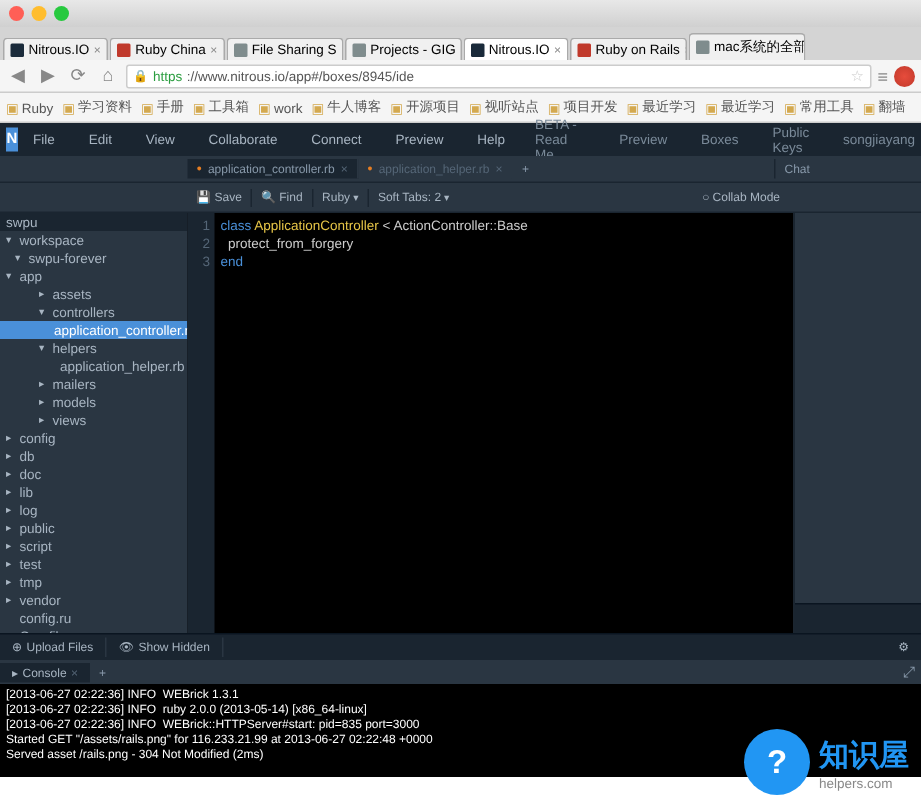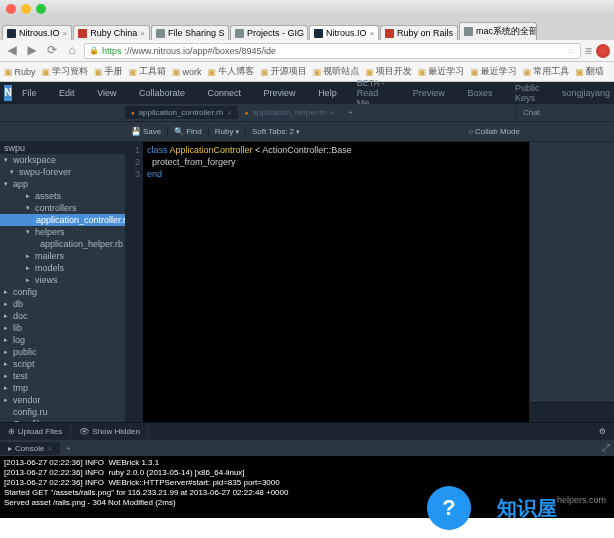--- a/index.html
+++ b/index.html
@@ -90,21 +90,21 @@
 .ct-btn { background: #1a2530; padding: 2px 8px; color: #a8b5c2; display: flex; align-items: center; gap: 3px; cursor: pointer; }
 .ct-plus { padding: 2px 6px; color: #8899aa; cursor: pointer; }
 .ct-exp { color: #8899aa; font-size: 10px; padding: 0 4px; cursor: pointer; }
 
 .console { height: 62px; background: #000; color: #fff; font-family: Menlo, Monaco, monospace; font-size: 8px; padding: 2px 4px; overflow: hidden; }
 .console div { white-space: pre; line-height: 10px; }
 
 
 .watermark { position: absolute; right: 8px; bottom: 8px; display: flex; align-items: center; gap: 6px; pointer-events: none; }
 .wm-badge { width: 44px; height: 44px; background: #2196f3; border-radius: 50%; display: flex; align-items: center; justify-content: center; color: #fff; font-size: 22px; font-weight: bold; }
-.wm-text { display: flex; flex-direction: row; margin-left: 20px; }
+.wm-text { display: flex; flex-direction: column; }
 .wm-title { color: #2196f3; font-size: 20px; font-weight: bold; }
 .wm-url { color: #888; font-size: 9px; }
 </style>
 </head>
 <body>
 
 <div class="mac-bar">
   <div class="dot red"></div>
   <div class="dot yellow"></div>
   <div class="dot green"></div>

